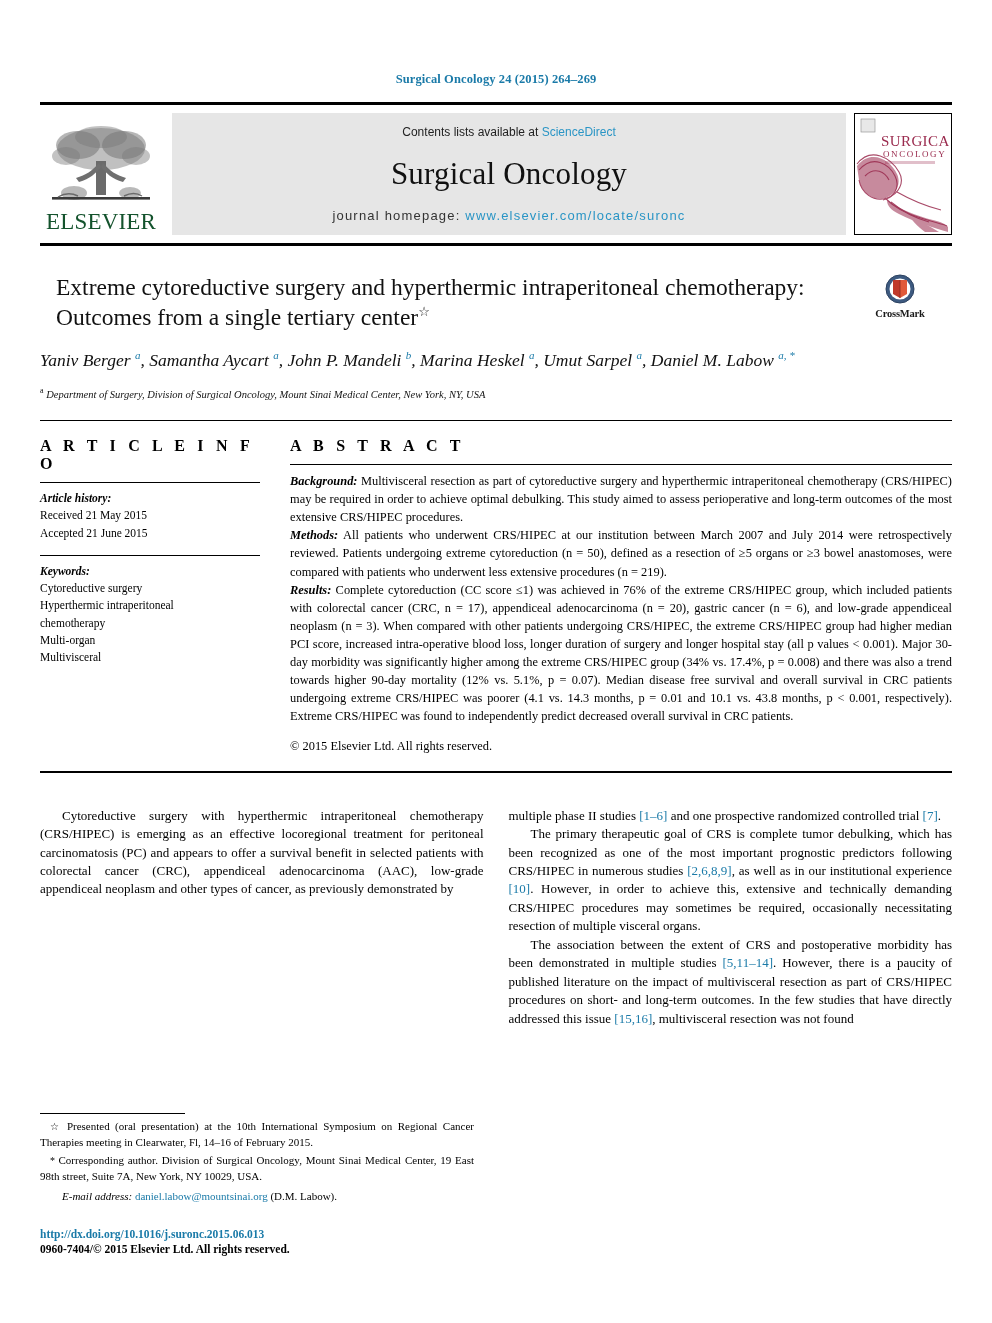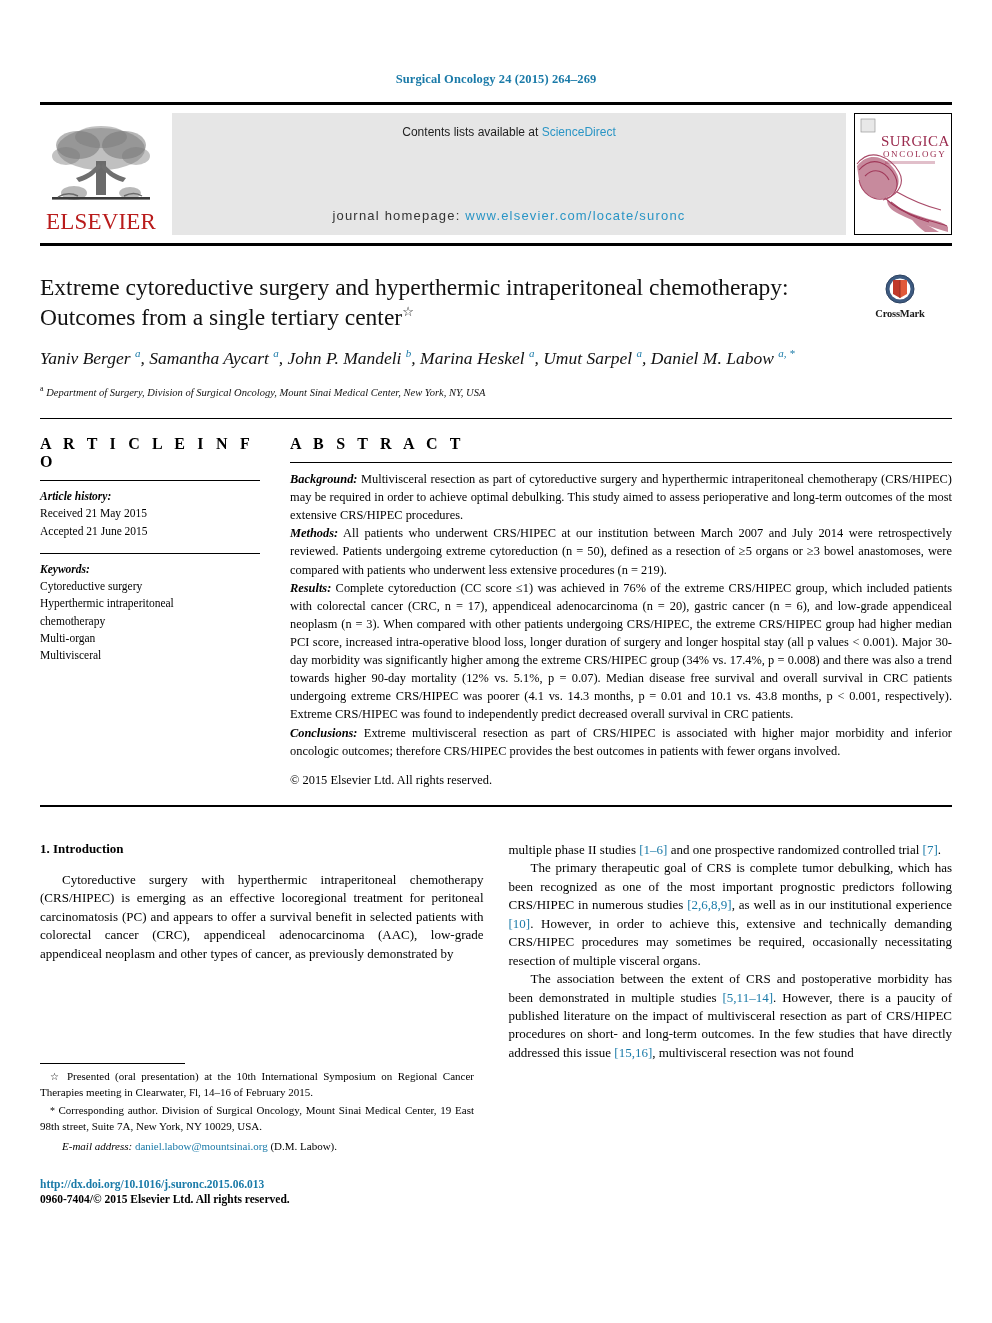--- a/index.html
+++ b/index.html
@@ -52,21 +52,21 @@
     flex-direction: column;
     align-items: center;
     justify-content: flex-end;
     padding-bottom: 2px;
   }
   .tree-svg { display:block; }
   .elsevier-word {
     font-family: "Liberation Serif", serif;
     font-size: 23px;
     letter-spacing: 0.2px;
-    color: #b91c1c;
+    color: #14532d;
     line-height: 1;
     margin-top: 1px;
   }
   .centerbar {
     flex: 1 1 auto;
     background: #e6e6e6;
     margin: 0 8px 0 10px;
     display: flex;
     flex-direction: column;
     justify-content: space-between;
@@ -134,21 +134,21 @@
     color: #1a1a1a;
     letter-spacing: -0.2px;
   }
   .article-title {
     font-family: "Liberation Serif", serif;
     font-size: 23.5px;
     line-height: 1.28;
     color: #111;
     max-width: 760px;
     font-weight: normal;
-    margin: 0;
+    margin: 16px;
   }
   .authors {
     font-family: "Liberation Serif", serif;
     font-size: 17.5px;
     line-height: 1.42;
     margin-top: 14px;
     max-width: 800px;
     color: #111;
     font-style: italic;
   }
@@ -260,21 +260,21 @@
     margin: 0;
     text-indent: 22px;
   }
   .bodytext + .bodytext { margin-top: 0; }
   .ref { color: #1a7aa8; }
 
   
   .footnotes {
     position: absolute;
     left: 40px;
-    top: 1063px;
+    top: 1113px;
     width: 434px;
   }
   .fn-rule {
     border-top: 1px solid #000;
     width: 145px;
     margin-bottom: 5px;
   }
   .fnote {
     font-family: "Liberation Serif", serif;
     font-size: 11px;
@@ -332,20 +332,21 @@
             <ellipse cx="84" cy="70" rx="11" ry="6" fill="#8a8a8a" opacity="0.6"></ellipse>
             <rect x="6" y="74" width="98" height="2.6" fill="#3a3a3a"></rect>
             <path d="M12 74 q10 -6 20 -1 M78 73 q10 -5 18 0" stroke="#6a6a6a" stroke-width="1.4" fill="none"></path>
           </g>
         </svg>
         <div class="elsevier-word">ELSEVIER</div>
       </div>
 
       <div class="centerbar">
         <div class="contents-line"><span>Contents lists available at </span><span class="sd">ScienceDirect</span></div>
+        <div class="journal-title">Surgical Oncology</div>
         <div class="homepage-line"><span>journal homepage: </span><span class="url">www.elsevier.com/locate/suronc</span></div>
       </div>
 
       <div class="cover-thumb">
         <svg width="94" height="120" viewBox="0 0 94 120">
           <rect x="0" y="0" width="94" height="120" fill="#ffffff"></rect>
           <rect x="6" y="5" width="14" height="13" fill="#e8e8e8" stroke="#999" stroke-width="0.7"></rect>
           <g fill="none" stroke="#9a2b4e" stroke-width="1.1" opacity="0.85">
             <path d="M2 50 C16 32 36 44 44 58 C50 68 44 80 32 84 C18 89 6 78 4 66"></path>
             <path d="M4 56 C18 40 34 50 40 62 C46 74 38 84 28 86"></path>
@@ -416,33 +417,31 @@
       </div>
     </div>
 
     <div class="col-abstract">
       <div class="sechead">A B S T R A C T</div>
       <div class="thinrule"></div>
       <div class="abstract-body">
         <p><span class="run-in">Background:</span><span> Multivisceral resection as part of cytoreductive surgery and hyperthermic intraperitoneal chemotherapy (CRS/HIPEC) may be required in order to achieve optimal debulking. This study aimed to assess perioperative and long-term outcomes of the most extensive CRS/HIPEC procedures.</span></p>
         <p><span class="run-in">Methods:</span><span> All patients who underwent CRS/HIPEC at our institution between March 2007 and July 2014 were retrospectively reviewed. Patients undergoing extreme cytoreduction (n = 50), defined as a resection of ≥5 organs or ≥3 bowel anastomoses, were compared with patients who underwent less extensive procedures (n = 219).</span></p>
         <p><span class="run-in">Results:</span><span> Complete cytoreduction (CC score ≤1) was achieved in 76% of the extreme CRS/HIPEC group, which included patients with colorectal cancer (CRC, n = 17), appendiceal adenocarcinoma (n = 20), gastric cancer (n = 6), and low-grade appendiceal neoplasm (n = 3). When compared with other patients undergoing CRS/HIPEC, the extreme CRS/HIPEC group had higher median PCI score, increased intra-operative blood loss, longer duration of surgery and longer hospital stay (all p values &lt; 0.001). Major 30-day morbidity was significantly higher among the extreme CRS/HIPEC group (34% vs. 17.4%, p = 0.008) and there was also a trend towards higher 90-day mortality (12% vs. 5.1%, p = 0.07). Median disease free survival and overall survival in CRC patients undergoing extreme CRS/HIPEC was poorer (4.1 vs. 14.3 months, p = 0.01 and 10.1 vs. 43.8 months, p &lt; 0.001, respectively). Extreme CRS/HIPEC was found to independently predict decreased overall survival in CRC patients.</span></p>
-        <p><span class="run-in">Conclusions:</span><span> Extreme multivisceral resection as part of CRS/HIPEC is associated with higher major morbidity and inferior oncologic outcomes; therefore CRS/HIPEC provides the best outcomes in patients with fewer organs involved.</span></p>
         <div class="copyright">© 2015 Elsevier Ltd. All rights reserved.</div>
       </div>
     </div>
 
   </div>
 
   <div class="rule-heavy"></div>
 
   <div class="body-cols">
 
     <div class="bodycol">
-      <div class="h1">1. Introduction</div>
       <p class="bodytext">Cytoreductive surgery with hyperthermic intraperitoneal chemotherapy (CRS/HIPEC) is emerging as an effective locoregional treatment for peritoneal carcinomatosis (PC) and appears to offer a survival benefit in selected patients with colorectal cancer (CRC), appendiceal adenocarcinoma (AAC), low-grade appendiceal neoplasm and other types of cancer, as previously demonstrated by</p>
     </div>
 
     <div class="bodycol">
       <p class="bodytext" style="text-indent:0;"><span>multiple phase II studies </span><span class="ref">[1–6]</span><span> and one prospective randomized controlled trial </span><span class="ref">[7]</span><span>.</span></p>
       <p class="bodytext"><span>The primary therapeutic goal of CRS is complete tumor debulking, which has been recognized as one of the most important prognostic predictors following CRS/HIPEC in numerous studies </span><span class="ref">[2,6,8,9]</span><span>, as well as in our institutional experience </span><span class="ref">[10]</span><span>. However, in order to achieve this, extensive and technically demanding CRS/HIPEC procedures may sometimes be required, occasionally necessitating resection of multiple visceral organs.</span></p>
       <p class="bodytext"><span>The association between the extent of CRS and postoperative morbidity has been demonstrated in multiple studies </span><span class="ref">[5,11–14]</span><span>. However, there is a paucity of published literature on the impact of multivisceral resection as part of CRS/HIPEC procedures on short- and long-term outcomes. In the few studies that have directly addressed this issue </span><span class="ref">[15,16]</span><span>, multivisceral resection was not found</span></p>
     </div>
 
   </div>

